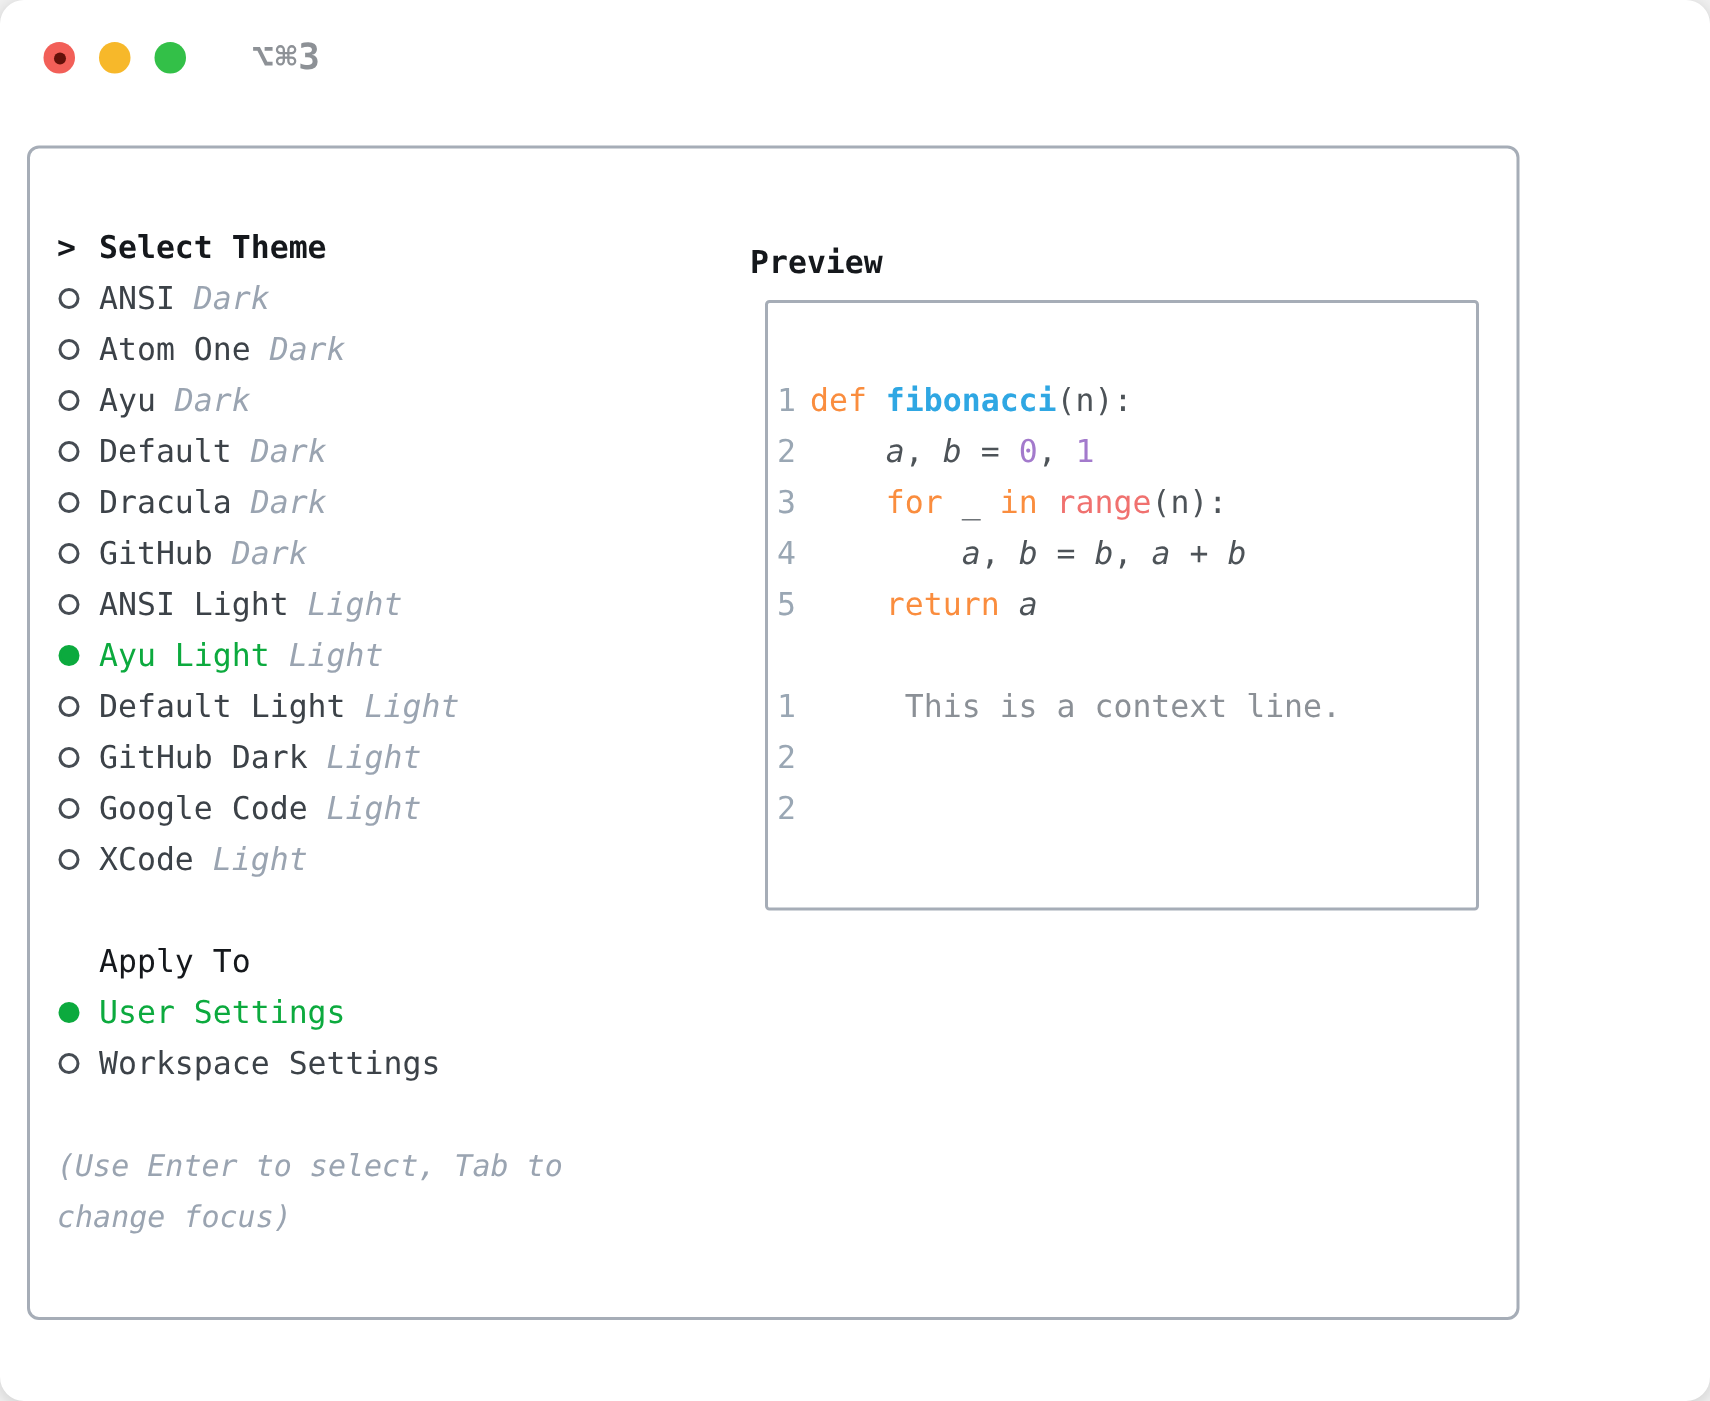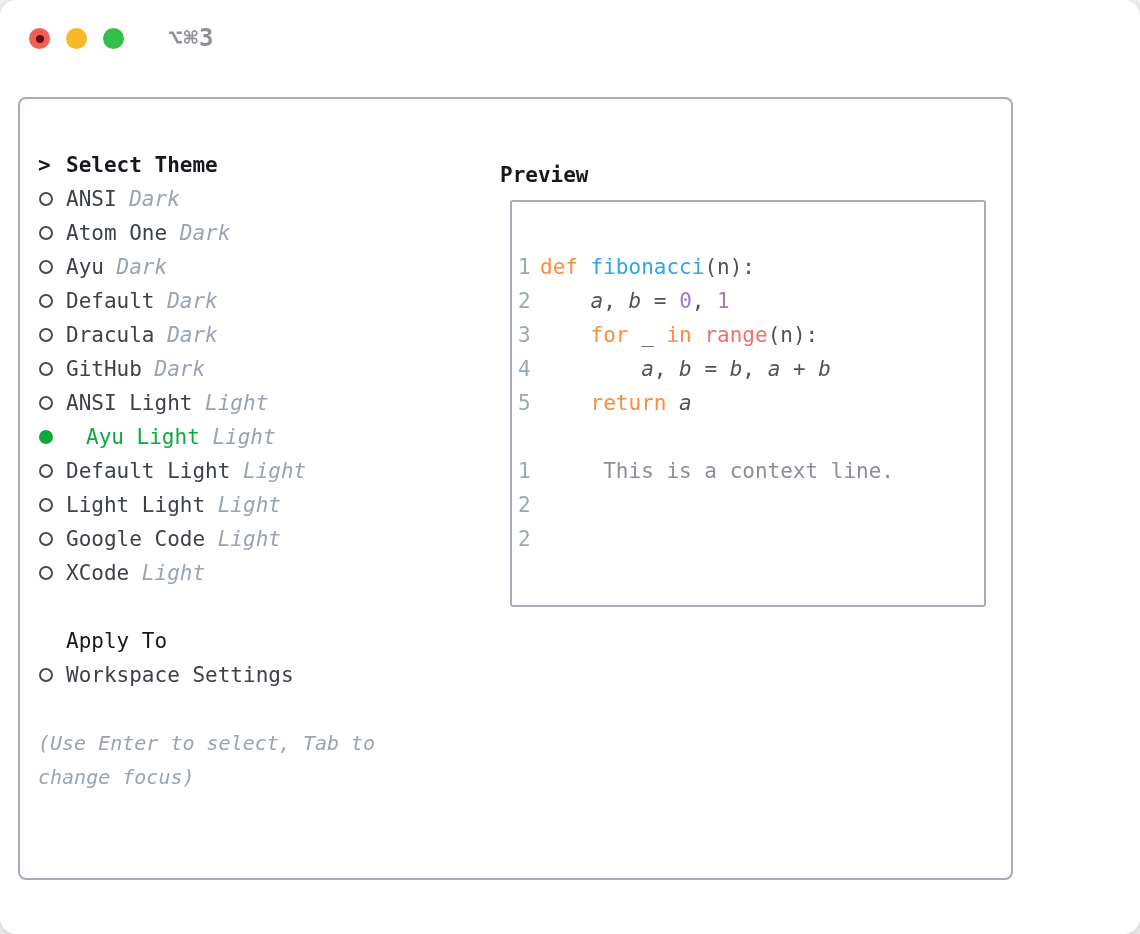--- a/index.html
+++ b/index.html
@@ -30,38 +30,38 @@
   }
   .row { display:flex; align-items:center; height:34px; font-size:21px; white-space:pre; }
   .marker { width:28px; display:flex; align-items:center; flex:0 0 28px; }
   .dot { width:14px; height:14px; border:2px solid #464c53; border-radius:50%; display:inline-block; margin-left:1px; }
   .dot.filled { background:var(--accent_green); border-color:var(--accent_green); }
   .prompt { font-weight:bold; color:var(--heading); font-size:21px; }
   .left-col { position:absolute; left:18px; top:49px; width:460px; }
   .heading-text { font-weight:bold; color:var(--heading);text-align:right; }
   .subheading-text { color:var(--heading); }
   .item-label { color:var(--item_text); }
-  .theme-row.selected .item-label { color:var(--accent_green);margin-left:20px; }
+  .theme-row.selected .item-label { color:var(--accent_green); }
   .suffix { color:var(--muted); font-style:italic; margin-left:1ch; }
   .spacer { height:34px; }
   .hint {
     color:var(--muted); font-style:italic; font-size:20px; line-height:34px;
     white-space:pre-line;
   }
   
   .preview-label { position:absolute; left:480px; top:59px; height:34px; display:flex; align-items:center; font-size:21px; font-weight:bold; color:var(--heading); }
   .preview-box {
     position:absolute; left:490px; top:101px; width:476px; height:407px;
     border:2px solid var(--border); border-radius:3px; background:#fff;
     padding:48px 0 0 6px; overflow:hidden;
   }
   .pline { display:flex; height:34px; align-items:center; font-size:21px; white-space:pre; }
   .gutter { flex:0 0 22px; width:22px; color:var(--line_number); }
   .c-keyword  { color:var(--keyword); }
-  .c-function { color:var(--function); }
+  .c-function { color:var(--function);font-weight:bold; }
   .c-plain    { color:var(--plain); }
   .c-variable { color:var(--plain); font-style:italic; }
   .c-number   { color:var(--number); }
   .c-builtin  { color:var(--builtin); }
   .c-context  { color:var(--context); }
   .c-deleted  { color:var(--deleted); }
   .c-added    { color:var(--added); }
 </style>
 </head>
 <body>
@@ -90,33 +90,34 @@
       <div id="theme-list">
           <div class="row theme-row"><span class="marker"><span class="dot"></span></span><span class="item-label">ANSI</span><span class="suffix">Dark</span></div>
           <div class="row theme-row"><span class="marker"><span class="dot"></span></span><span class="item-label">Atom One</span><span class="suffix">Dark</span></div>
           <div class="row theme-row"><span class="marker"><span class="dot"></span></span><span class="item-label">Ayu</span><span class="suffix">Dark</span></div>
           <div class="row theme-row"><span class="marker"><span class="dot"></span></span><span class="item-label">Default</span><span class="suffix">Dark</span></div>
           <div class="row theme-row"><span class="marker"><span class="dot"></span></span><span class="item-label">Dracula</span><span class="suffix">Dark</span></div>
           <div class="row theme-row"><span class="marker"><span class="dot"></span></span><span class="item-label">GitHub</span><span class="suffix">Dark</span></div>
           <div class="row theme-row"><span class="marker"><span class="dot"></span></span><span class="item-label">ANSI Light</span><span class="suffix">Light</span></div>
           <div class="row theme-row selected"><span class="marker"><span class="dot filled"></span></span><span class="item-label">Ayu Light</span><span class="suffix">Light</span></div>
           <div class="row theme-row"><span class="marker"><span class="dot"></span></span><span class="item-label">Default Light</span><span class="suffix">Light</span></div>
-          <div class="row theme-row"><span class="marker"><span class="dot"></span></span><span class="item-label">Light Light</span><span class="suffix">Light</span></div>
+          <div class="row theme-row"><span class="marker"><span class="dot"></span></span><span class="item-label">GitHub Dark</span><span class="suffix">Light</span></div>
           <div class="row theme-row"><span class="marker"><span class="dot"></span></span><span class="item-label">Google Code</span><span class="suffix">Light</span></div>
           <div class="row theme-row"><span class="marker"><span class="dot"></span></span><span class="item-label">XCode</span><span class="suffix">Light</span></div>
         </div>
 
       <div class="spacer"></div>
 
       <div class="row">
         <span class="marker"></span>
         <span class="subheading-text">Apply To</span>
       </div>
 
       <div id="apply-list">
+          <div class="row theme-row selected"><span class="marker"><span class="dot filled"></span></span><span class="item-label">User Settings</span></div>
           <div class="row theme-row"><span class="marker"><span class="dot"></span></span><span class="item-label">Workspace Settings</span></div>
         </div>
 
       <div class="spacer"></div>
 
       <div class="hint">(Use Enter to select, Tab to
 change focus)</div>
     </div>
 
     <div class="preview-label">Preview</div>

